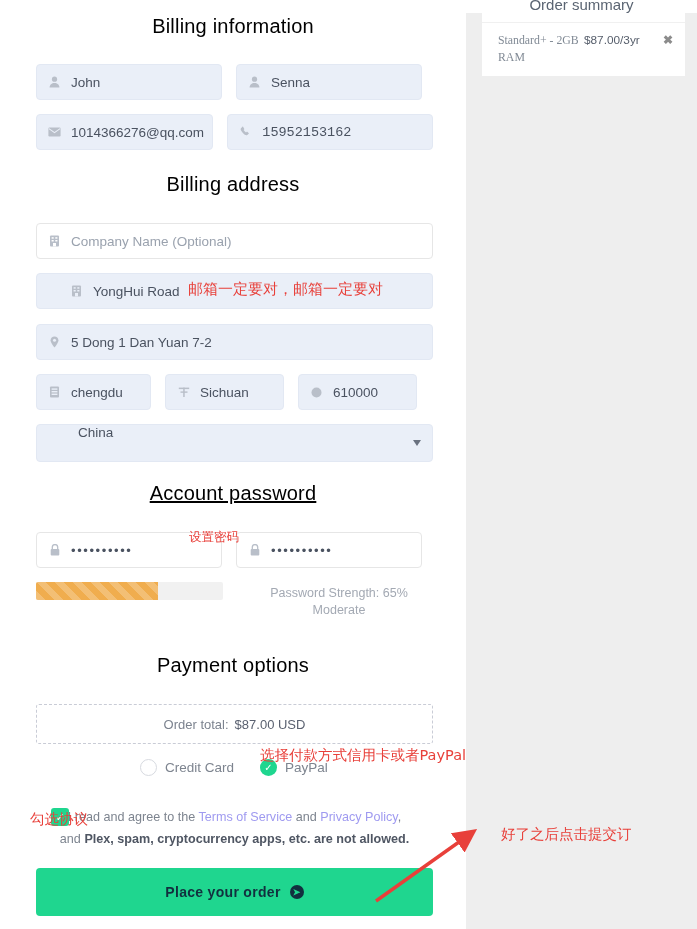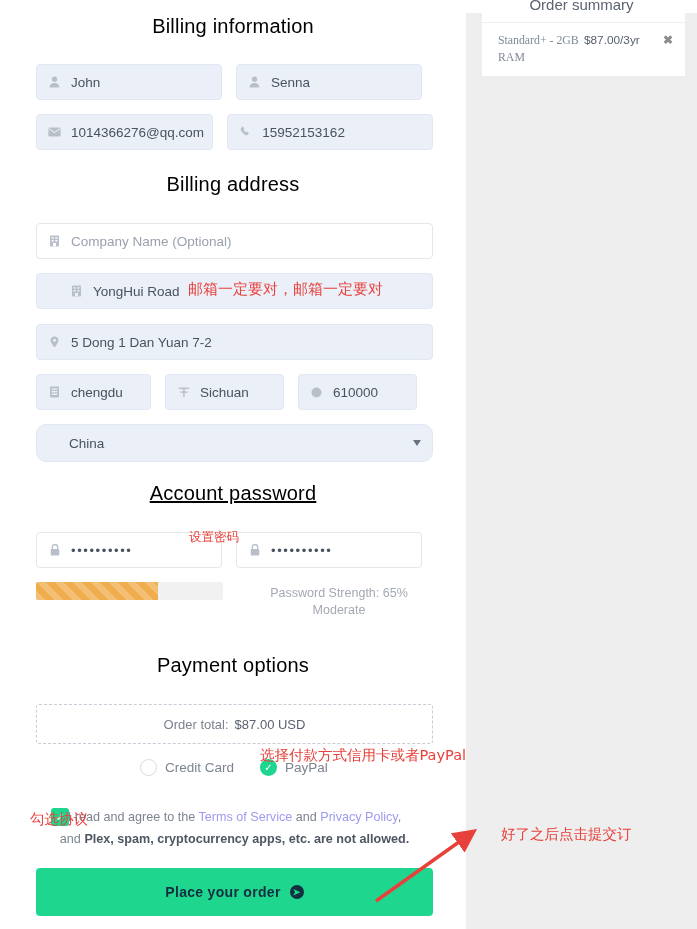--- a/index.html
+++ b/index.html
@@ -63,24 +63,24 @@
   .field .val { white-space: nowrap; }
   .field .ph { color: #9aa2ae; white-space: nowrap; }
   .dots { letter-spacing: 1.6px; font-size: 13px; color: #4a5260; }
 
   
   .select-field {
     position: relative;
     height: 38px;
     background: #eaeff8;
     border: 1px solid #e2e8f3;
-    border-radius: 10px;
-    display: flex;
-    align-items: center;
-    padding: 0 12px 0 32px;
+    border-radius: 4px;
+    display: flex;
+    align-items: flex-start;
+    padding: 0 12px 0 41px;
     font-size: 13.5px;
     color: #4a5260;
   }
   .caret {
     position: absolute; right: 11px; top: 50%;
     transform: translateY(-50%);
     width: 0; height: 0;
     border-left: 4.5px solid transparent;
     border-right: 4.5px solid transparent;
     border-top: 6px solid #6a7280;
@@ -304,21 +304,21 @@
     <div class="row" style="position:absolute;left:36px;top:114px;width:397px;">
       <div class="field" style="width:186px;">
         <span class="fi">
           <svg width="13" height="10" viewBox="0 0 13 10">
               <rect x="0.4" y="0.6" width="12.2" height="8.8" rx="1.2" fill="currentColor"></rect>
               <path d="M0.9 1.6l5.6 4 5.6-4" stroke="#eaeff8" stroke-width="1.1" fill="none"></path>
             </svg>
         </span>
         <span class="val">1014366276@qq.com</span>
       </div>
-      <div class="field" style="width:216px;">
+      <div class="field" style="width:216px;font-family:Liberation Mono, monospace;">
         <span class="fi">
           <svg width="12" height="12" viewBox="0 0 12 12">
               <path d="M2.4.8 1 2.2c-.5.5-.4 1.4.1 2.4.7 1.4 1.9 2.8 3.3 3.8 1 .7 2.2 1.2 2.9.6l1.4-1.3c.3-.3.2-.6-.1-.8L7.3 5.8c-.3-.2-.6-.1-.8.1l-.5.5c-1-.6-1.8-1.4-2.4-2.4l.5-.5c.2-.2.3-.5.1-.8L3.2.9c-.2-.3-.5-.4-.8-.1z" fill="currentColor"></path>
             </svg>
         </span>
         <span class="val">15952153162</span>
       </div>
     </div>
 
     <div class="section-title" style="position:absolute;left:0;top:173px;width:466px;">Billing address</div>

